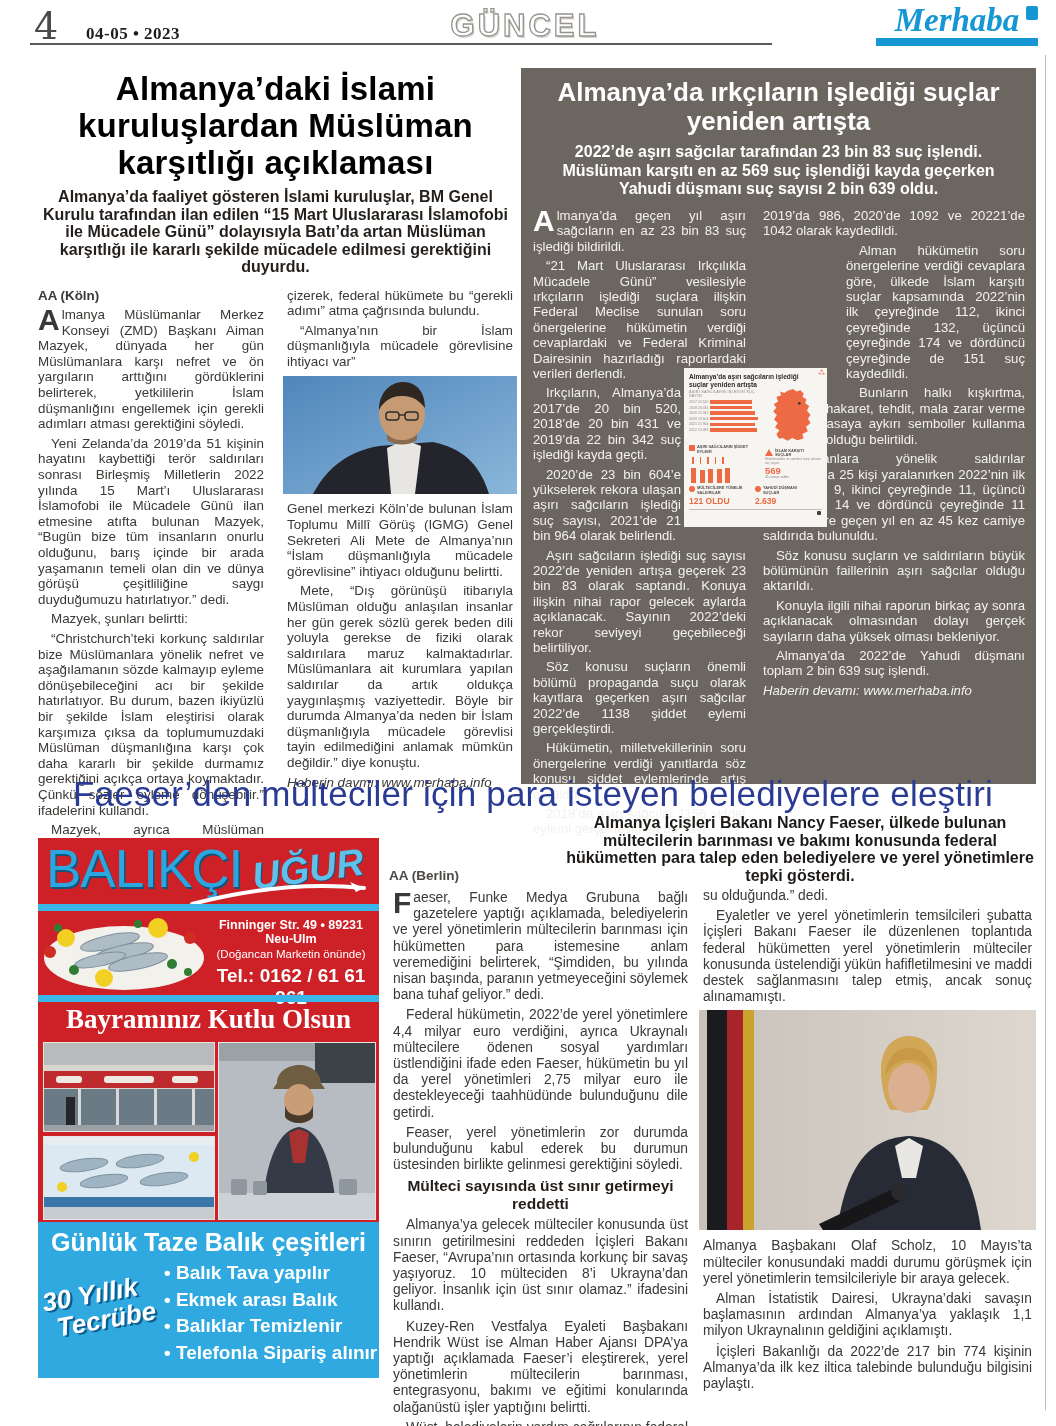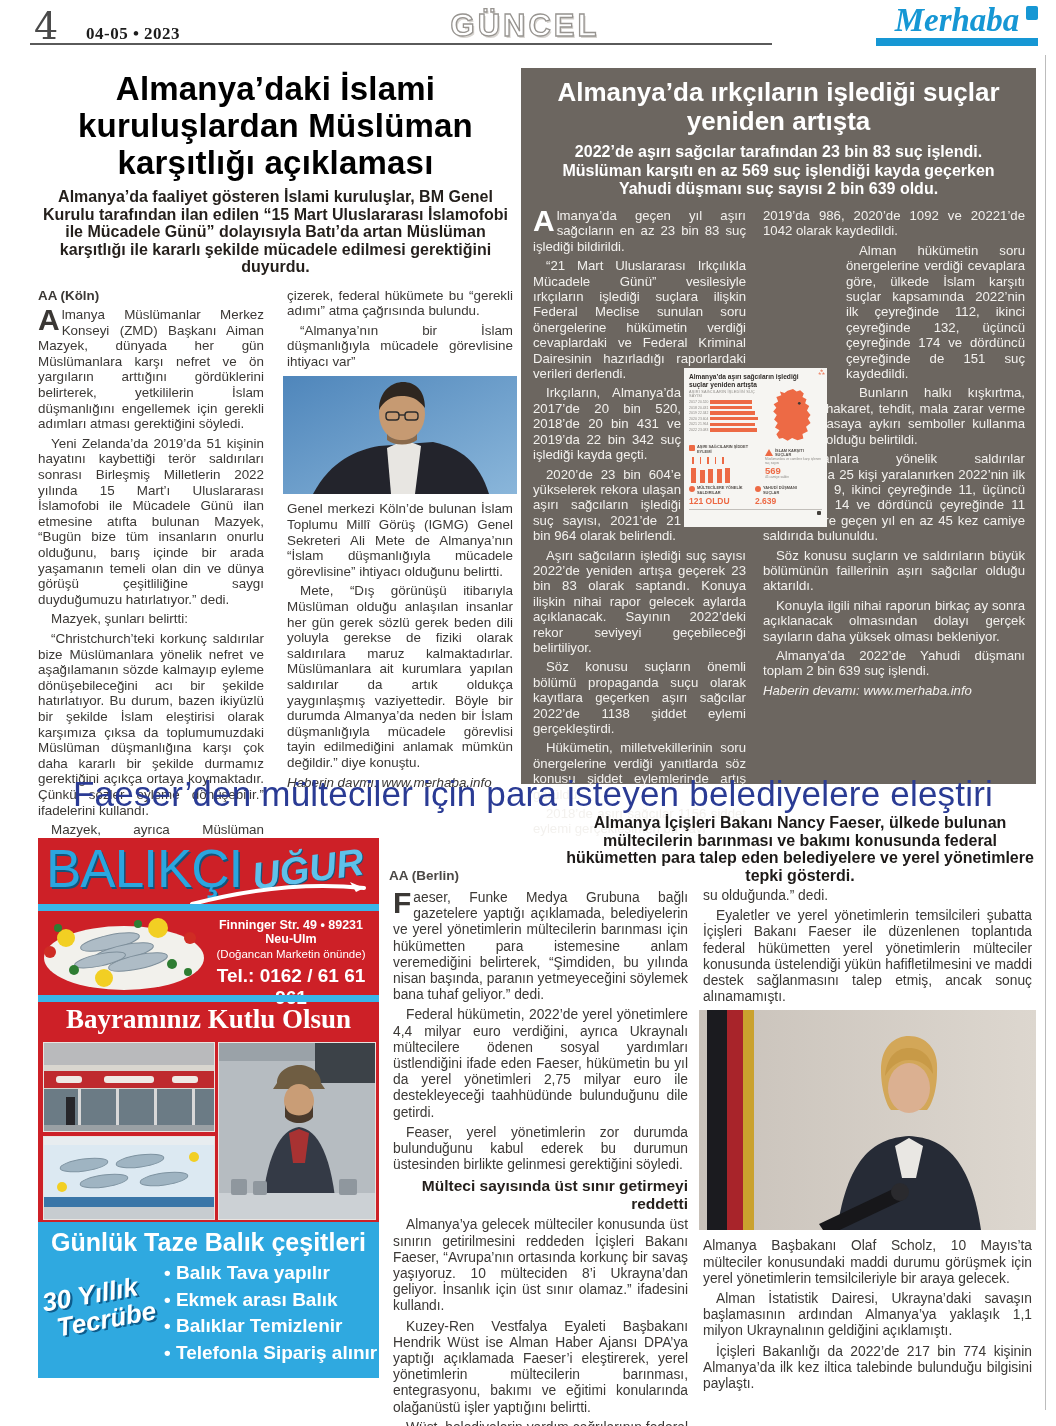--- a/index.html
+++ b/index.html
@@ -73,21 +73,21 @@
   .ig-foot i{position:absolute;right:1px;top:1px;width:4px;height:4px;background:#43403c;border-radius:1px;}
   .ig-bird{position:absolute;right:2px;top:0;color:#ed6a45;font-size:6px;}
   
   .faeser-hl{position:absolute;left:30px;top:774px;width:1006px;text-align:center;
         font-size:35px;font-weight:400;color:#2a3b94;letter-spacing:.2px;}
   .faeser-sub{position:absolute;left:563px;top:814px;width:474px;text-align:center;
         font-size:16px;line-height:17.5px;font-weight:bold;color:#1d1a18;}
   .faeser-by{position:absolute;left:389px;top:868px;font-weight:bold;font-size:13.5px;color:#4b4845;}
   .colA{position:absolute;left:389px;top:886px;width:303px;font-size:13.8px;line-height:16.2px;color:#3b3835;}
   .colB{position:absolute;left:699px;top:884px;width:337px;font-size:13.8px;line-height:16.2px;color:#3b3835;}
-  .subhead{font-weight:800;text-align:right;font-size:15.5px;line-height:18px;color:#241f1b;margin:2px 0;text-indent:0 !important;}
+  .subhead{font-weight:800;text-align:center;font-size:15.5px;line-height:18px;color:#241f1b;margin:2px 0;text-indent:0 !important;}
   .photo2{width:337px;height:220px;margin:5px 0 8px 0;display:block;}
   
   .ad{position:absolute;left:38px;top:838px;width:341px;height:540px;}
   .ad-red{position:absolute;left:0;top:0;width:341px;height:384px;background:#cd2027;}
   .ad-cyan{position:absolute;left:0;top:384px;width:341px;height:156px;background:#2fa9e0;}
   .ad-name{position:absolute;left:8px;top:0px;font-size:53px;font-weight:400;color:#2ba6df;
         letter-spacing:-1px;text-shadow:1.5px 1.5px 0 #12557c;}
   .ad-name2{position:absolute;left:214px;top:10px;font-size:38px;font-weight:800;font-style:italic;color:#5fc1ea;
         transform:rotate(-8deg);text-shadow:1px 1px 0 #12557c;}
   .ad-stripe{position:absolute;left:0;width:341px;height:7px;background:#39b5e8;}

